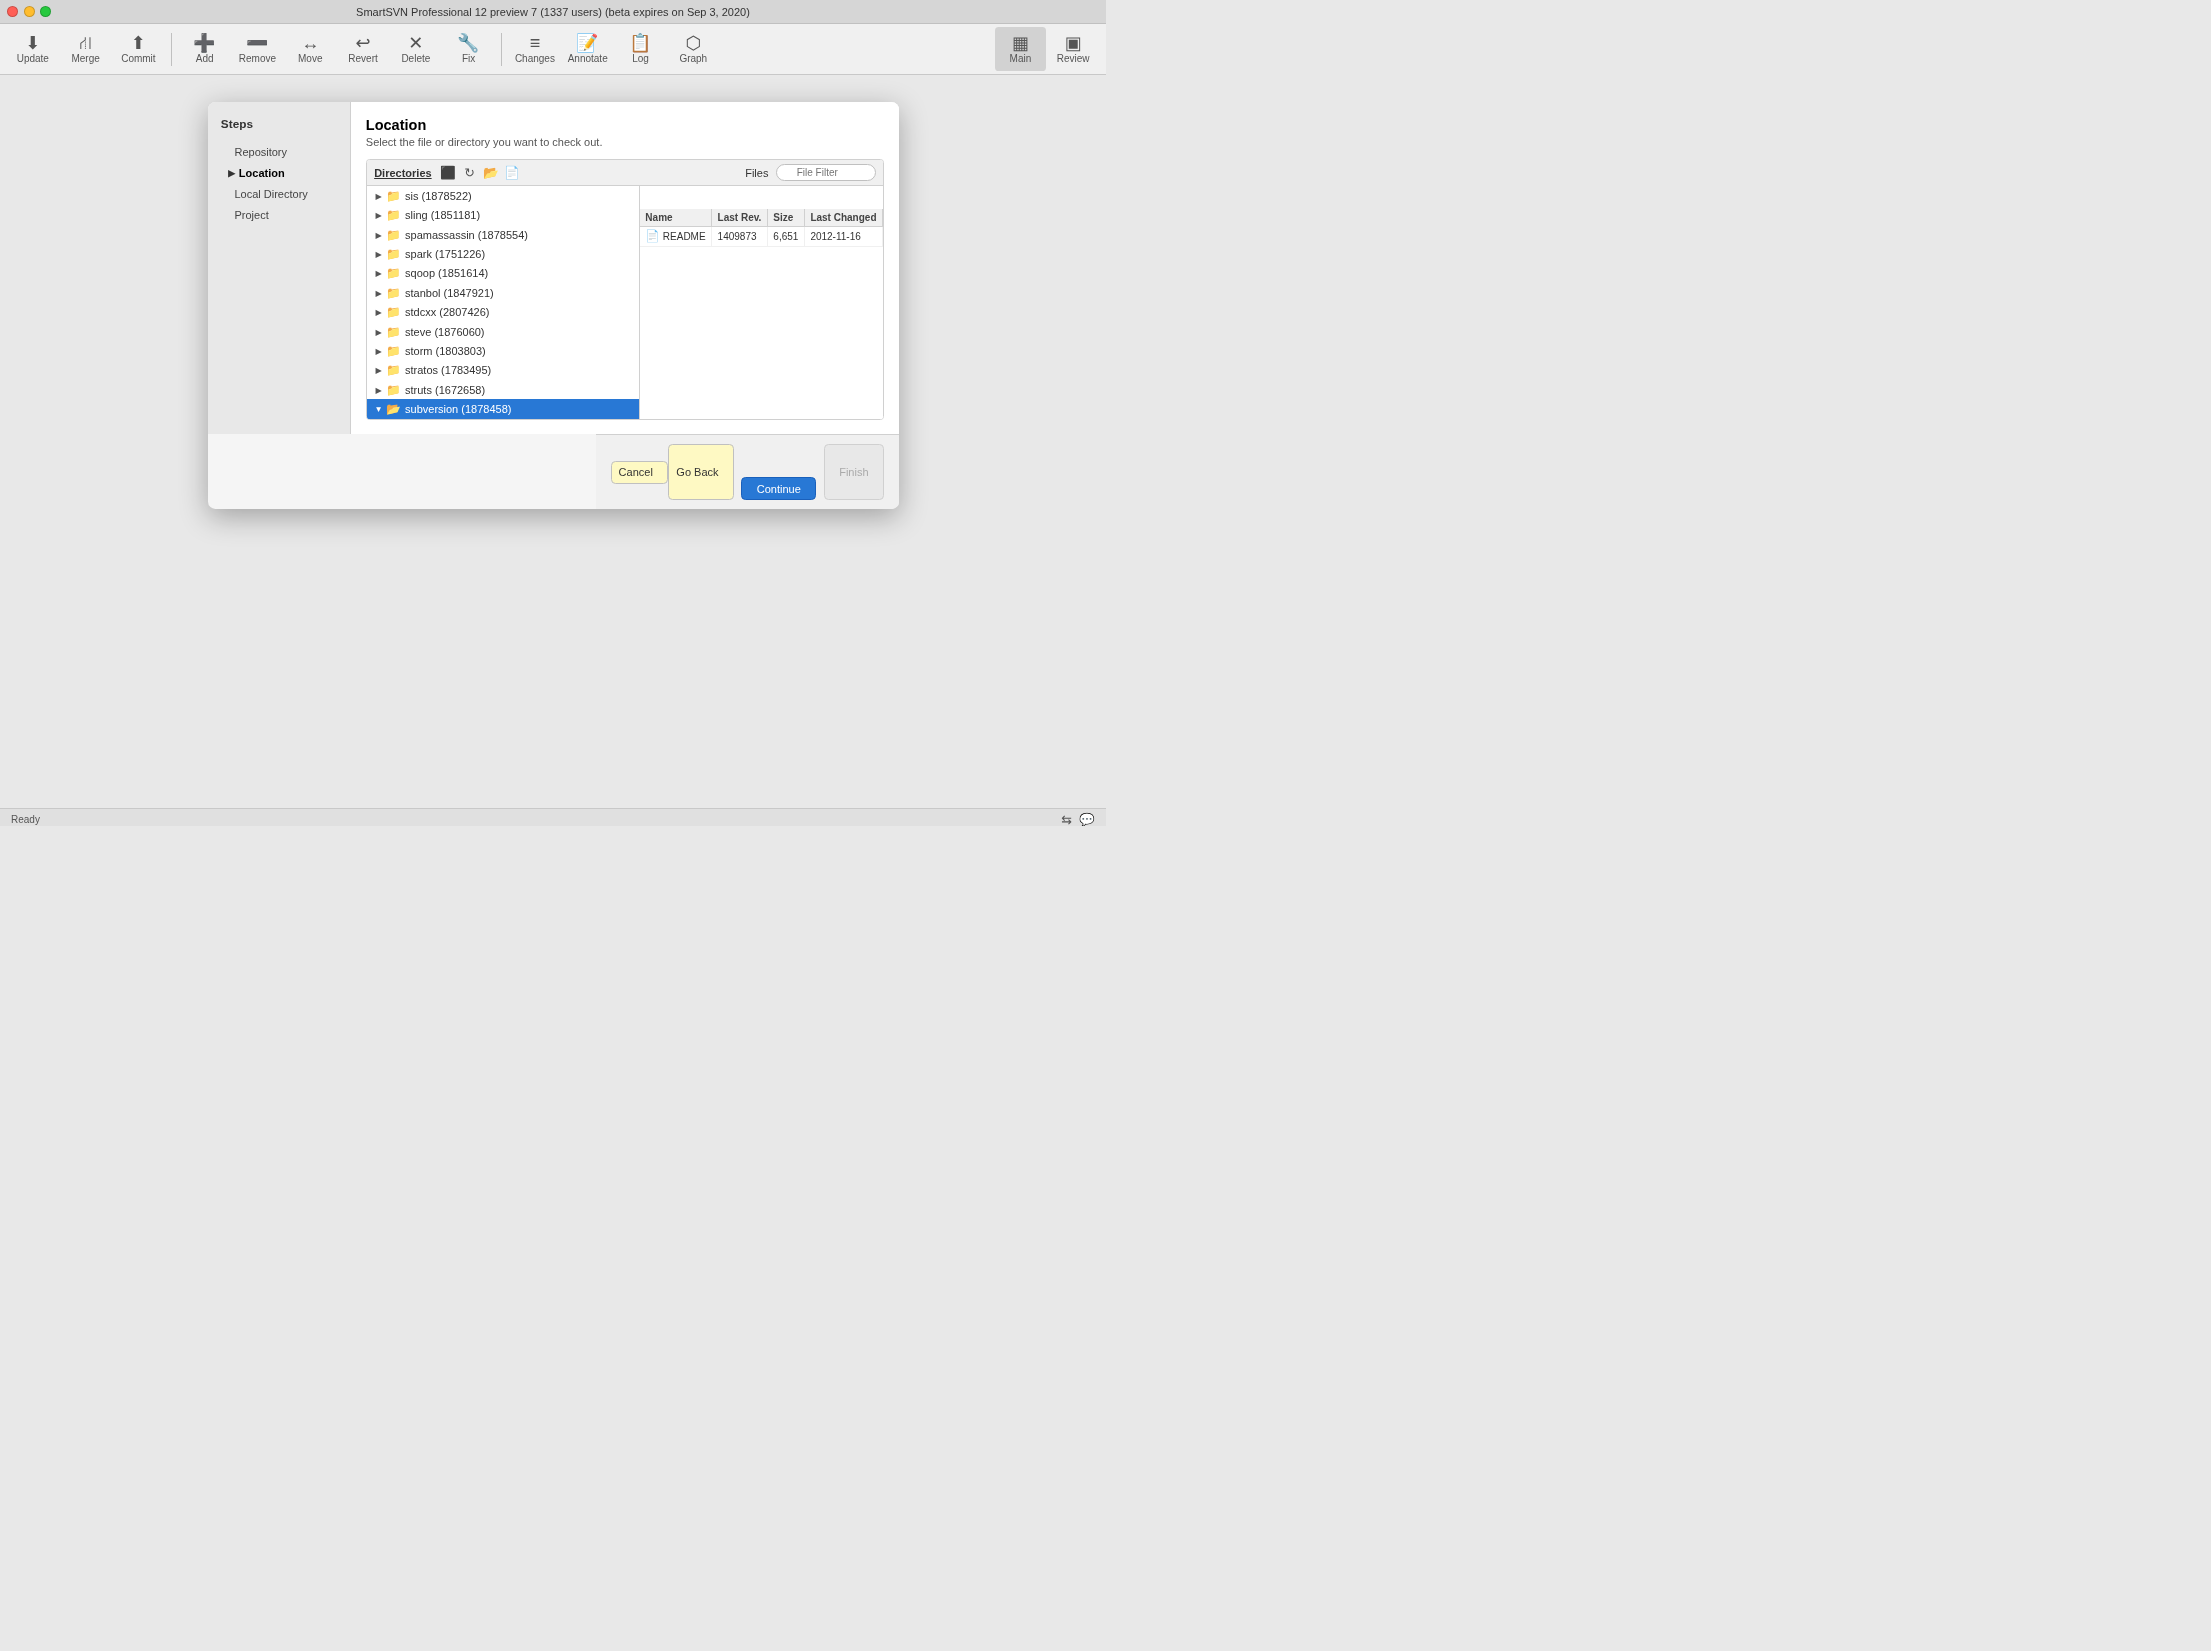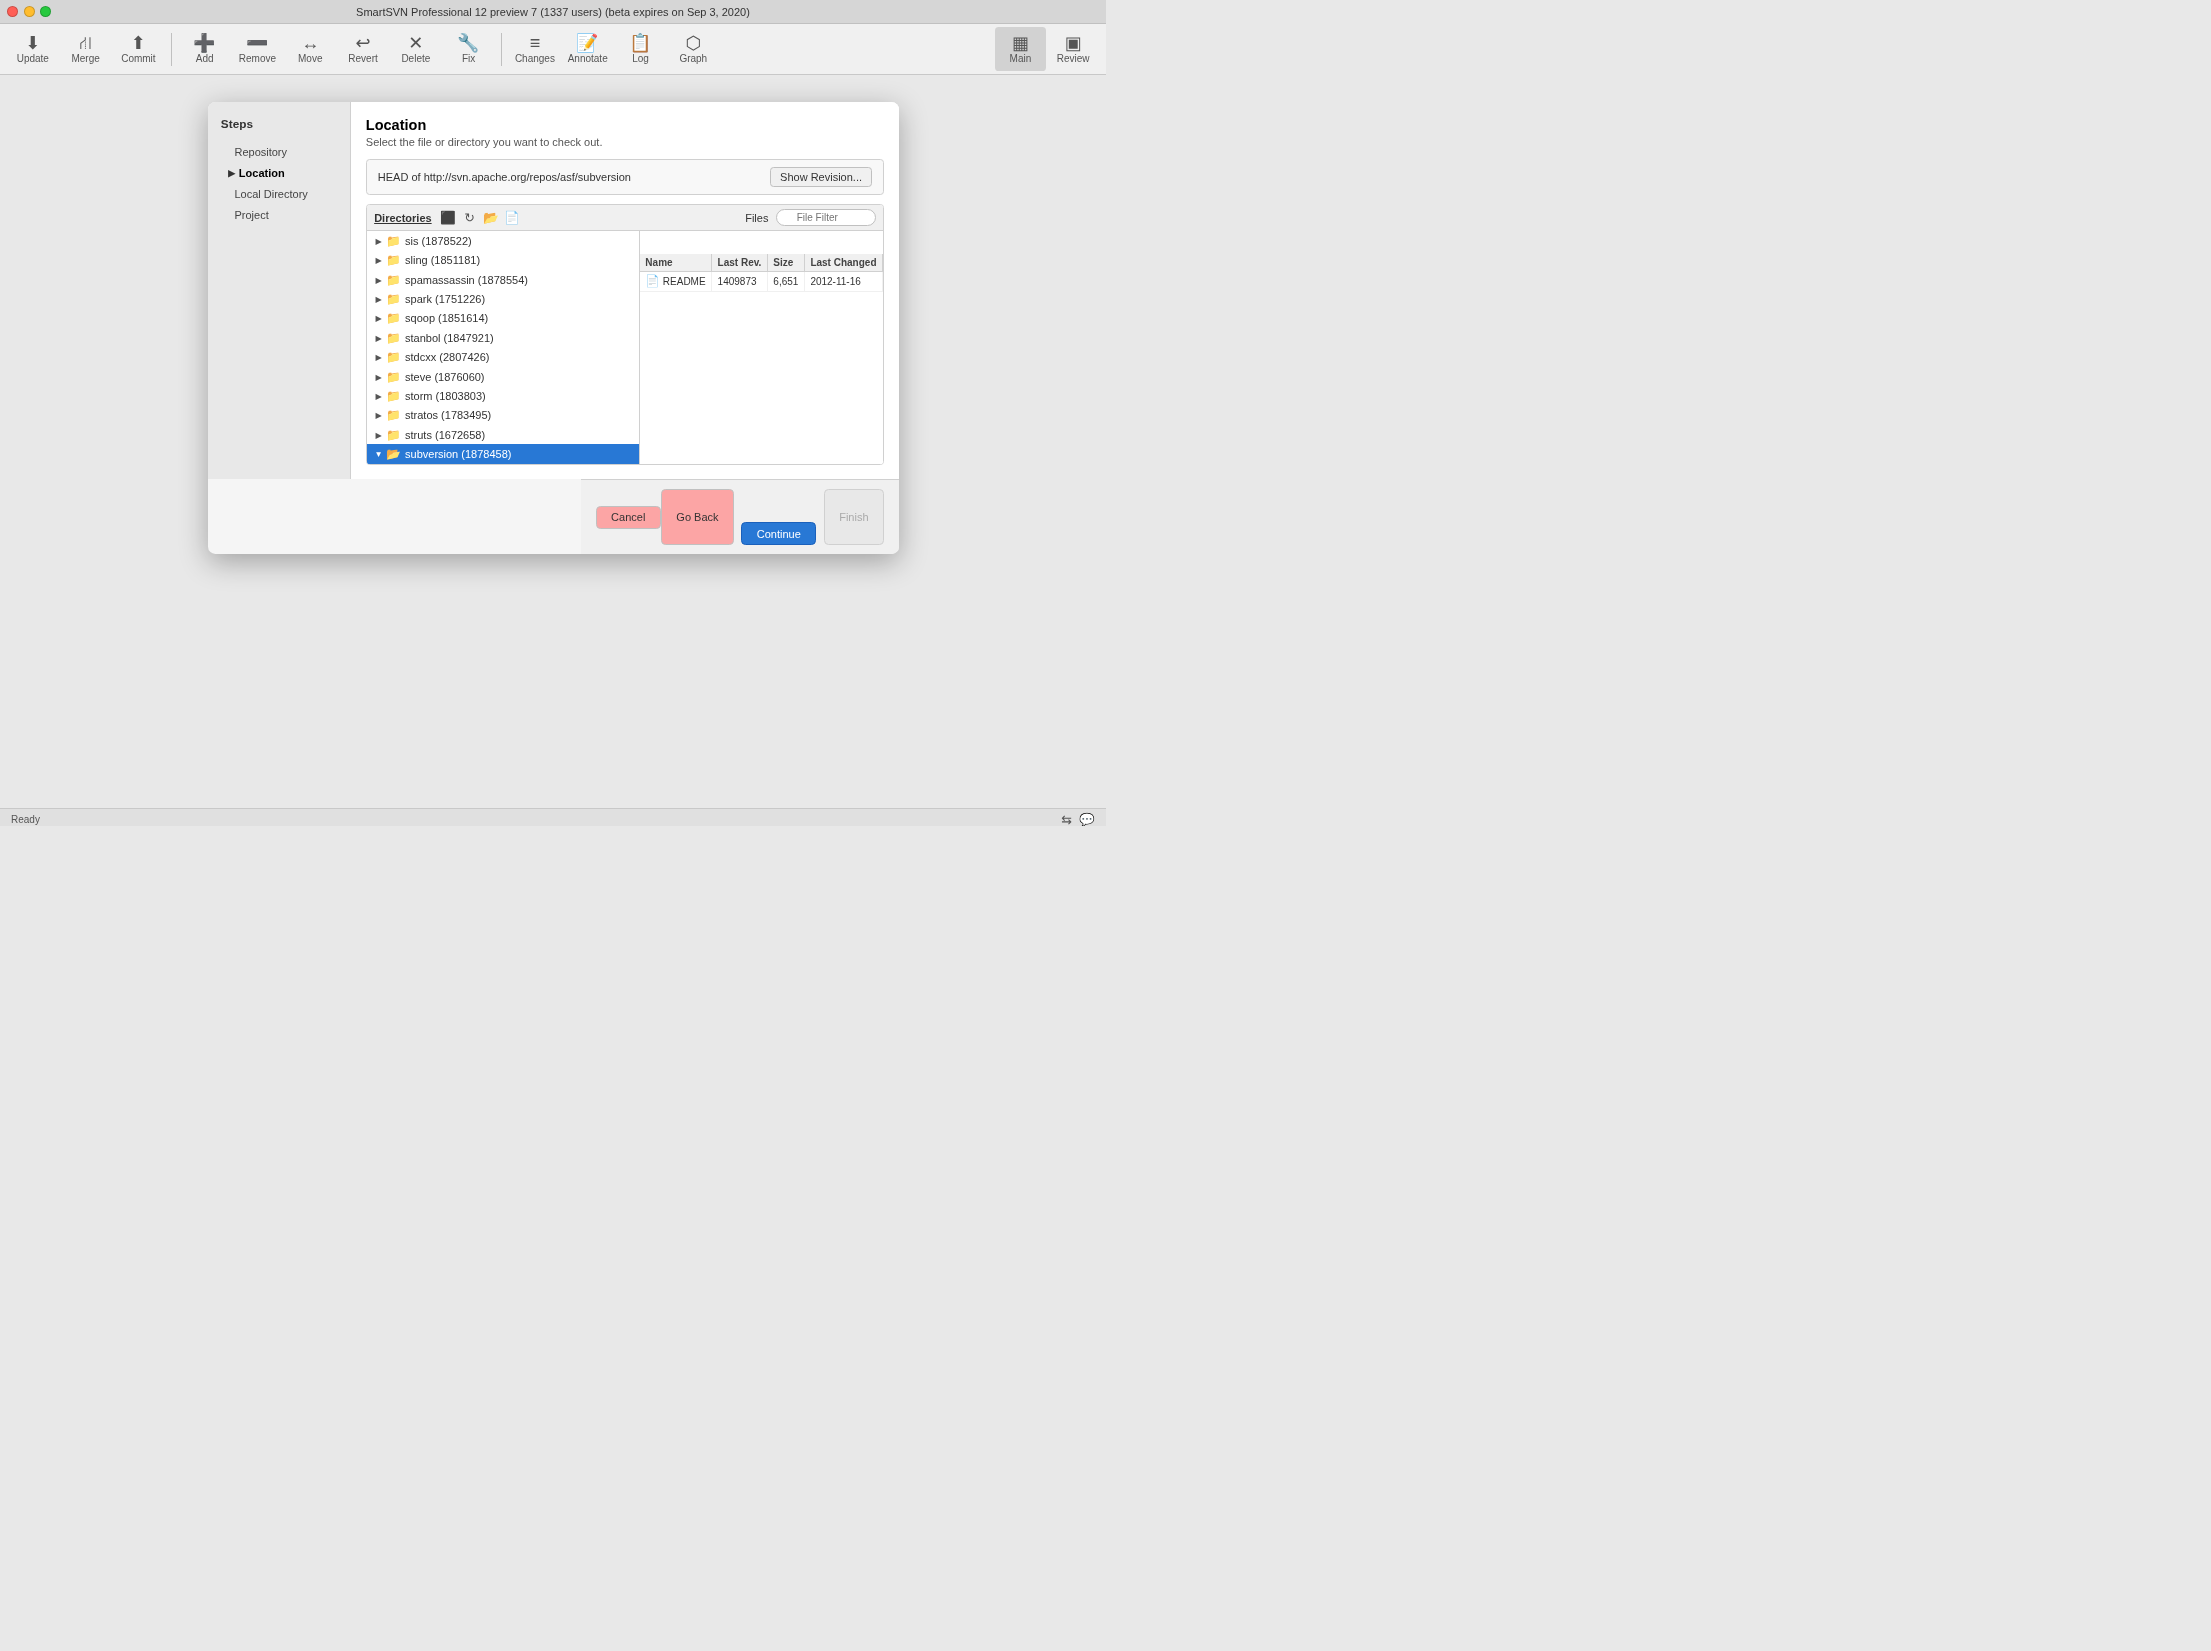--- a/index.html
+++ b/index.html
@@ -342,22 +342,23 @@
     .footer-left { display: flex; gap: 7.3px; }
     .footer-right { display: flex; gap: 7.3px; }
     .btn {
       padding: 4.5px 14.5px;
       border-radius: 4.5px;
       font-size: 11px;
       cursor: pointer;
       border: 0.9px solid #c0c0c0;
     }
     .btn-default {
-      background: #fca5a5;
-      color: #333;
+      background: #fef9c3;
+      color: #333;
+      padding-left: 7px;
     }
     .btn-primary {
       background: #2878d5;
       color: white;
       border-color: #1a60bb;
       margin-top: 33px;
     }
     .btn-disabled {
       background: #e8e8e8;
       color: #aaa;
@@ -491,24 +492,20 @@
           <span>Project</span>
         </div>
       </div>
 
       <div class="content-panel">
         <div class="content-header">
           <div class="content-title">Location</div>
           <div class="content-subtitle">Select the file or directory you want to check out.</div>
         </div>
 
-        <div class="url-bar">
-          <span>HEAD of http://svn.apache.org/repos/asf/subversion</span>
-          <button class="show-revision-btn">Show Revision...</button>
-        </div>
 
         <div class="browser-area">
 
           <div class="browser-toolbar">
             <span class="browser-section-label">Directories</span>
             <div class="browser-toolbar-icons">
               <button class="icon-btn" title="Stop">⬛</button>
               <button class="icon-btn" title="Refresh">↻</button>
               <button class="icon-btn" title="Open">📂</button>
               <button class="icon-btn" title="New Folder">📄</button>

